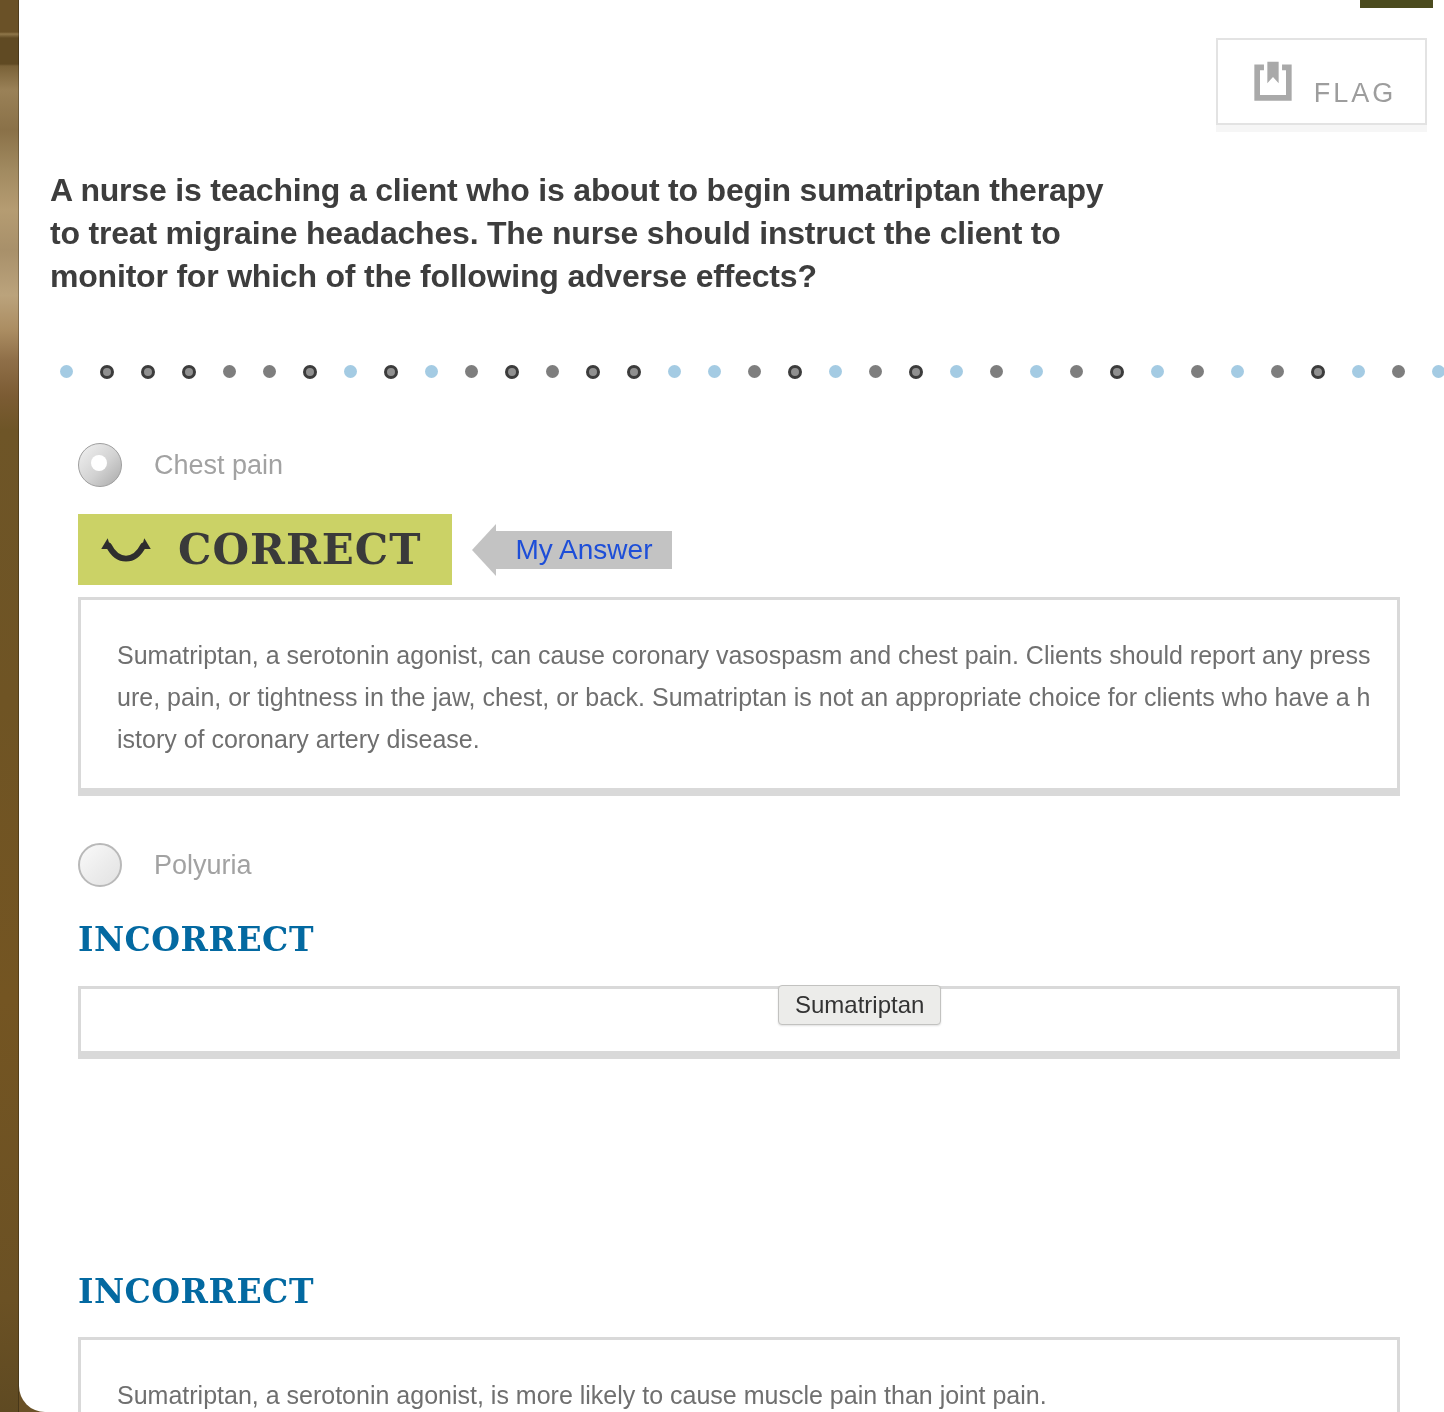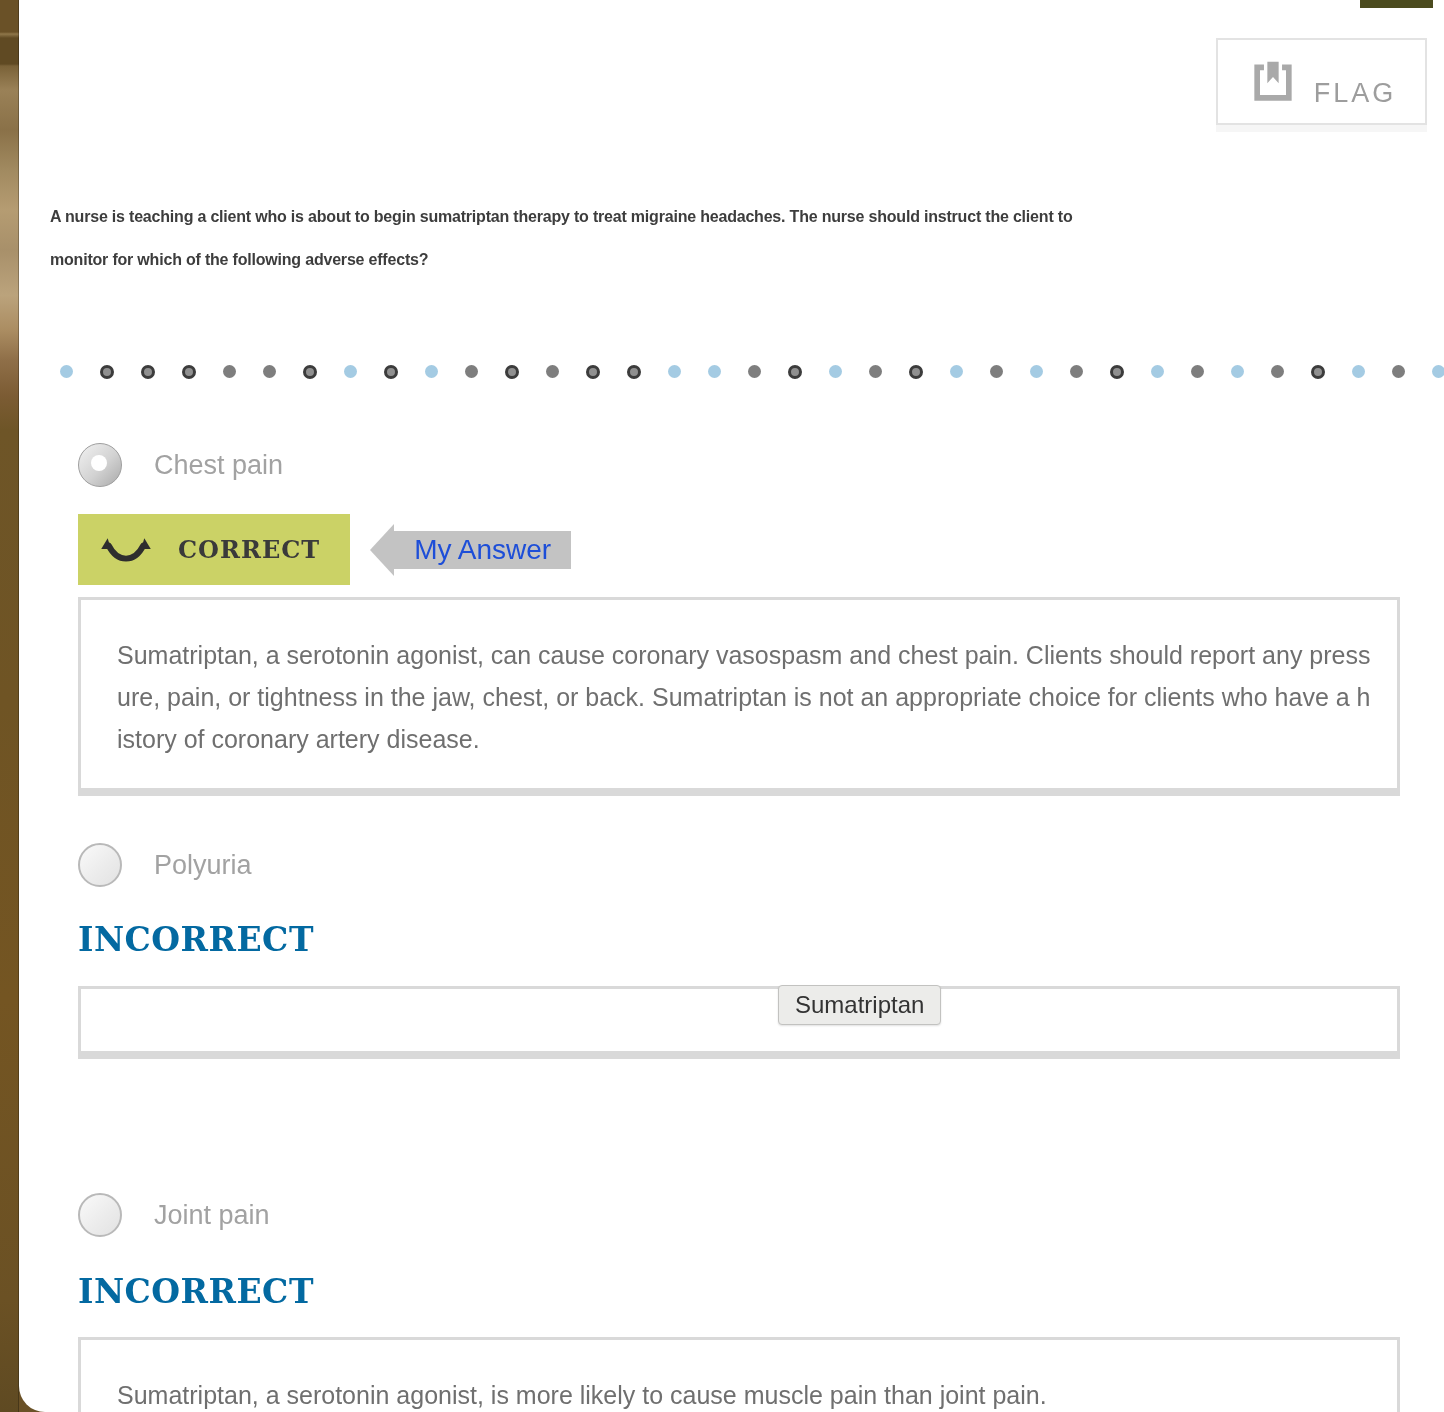--- a/index.html
+++ b/index.html
@@ -44,22 +44,22 @@
     display:flex; align-items:center; justify-content:center; gap:15px;
     cursor:pointer;
     box-shadow:0 7px 0 rgba(0,0,0,0.035);
   }
   .flag-btn .flag-label {
     font-size:27px; color:#9d9d9d; letter-spacing:3px;margin-top:24px;
   }
 
   
   .question {
-    position:absolute; left:31px; top:195px; width:1060px;
-    font-size:16px; line-height:43px; font-weight:bold; color:#3d3d3d;
+    position:absolute; left:31px; top:169px; width:1060px;
+    font-size:32px; line-height:43px; font-weight:bold; color:#3d3d3d;
     letter-spacing:-0.2px;
   }
 
   
   .dots-row {
     position:absolute; left:41px; top:364px; right:0; height:15px;
     display:flex; gap:27px; overflow:hidden; align-items:center;
   }
   .dot { width:13px; height:13px; border-radius:50%; flex:0 0 auto; }
   .dot.blue { background:#a4cbe3; }
@@ -85,21 +85,21 @@
   .option-label { font-size:27px; color:#a2a2a2; }
 
   
   .verdict-row { position:absolute; left:59px; display:flex; align-items:center; gap:20px; }
   .correct-banner {
     height:71px; background:#cbd266; display:inline-flex; align-items:center;
     padding:0 30px 0 22px; gap:26px;
   }
   .verdict-word {
     font-family:"DejaVu Serif", serif; font-weight:bold;
-    font-size:24px; color:#3a3a3a; letter-spacing:1px;
+    font-size:42px; color:#3a3a3a; letter-spacing:1px;
   }
   .my-answer { display:flex; align-items:center; }
   .my-answer .arrow-left {
     width:0; height:0;
     border-top:26px solid transparent; border-bottom:26px solid transparent;
     border-right:24px solid #c3c3c3;
   }
   .my-answer .my-answer-bar {
     height:38px; background:#c3c3c3; display:flex; align-items:center;
     padding:0 20px; font-size:28px; color:#1d4ed8;
@@ -219,22 +219,18 @@
     <span class="radio"></span>
     <span class="option-label">Polyuria</span>
   </div>
 
   <div class="incorrect-heading" style="top:920px;">INCORRECT</div>
 
   <div class="explanation-box" style="top:986px;">
     <div class="tooltip">Sumatriptan</div>
   </div>
 
-  <div class="option-row" style="top:1193px;">
-    <span class="radio"></span>
-    <span class="option-label">Joint pain</span>
-  </div>
 
   <div class="incorrect-heading" style="top:1272px;">INCORRECT</div>
 
   <div class="explanation-box clipped" style="top:1337px;">Sumatriptan, a serotonin agonist, is more likely to cause muscle pain than joint pain.</div>
 
 </div>
 
 </body></html>

